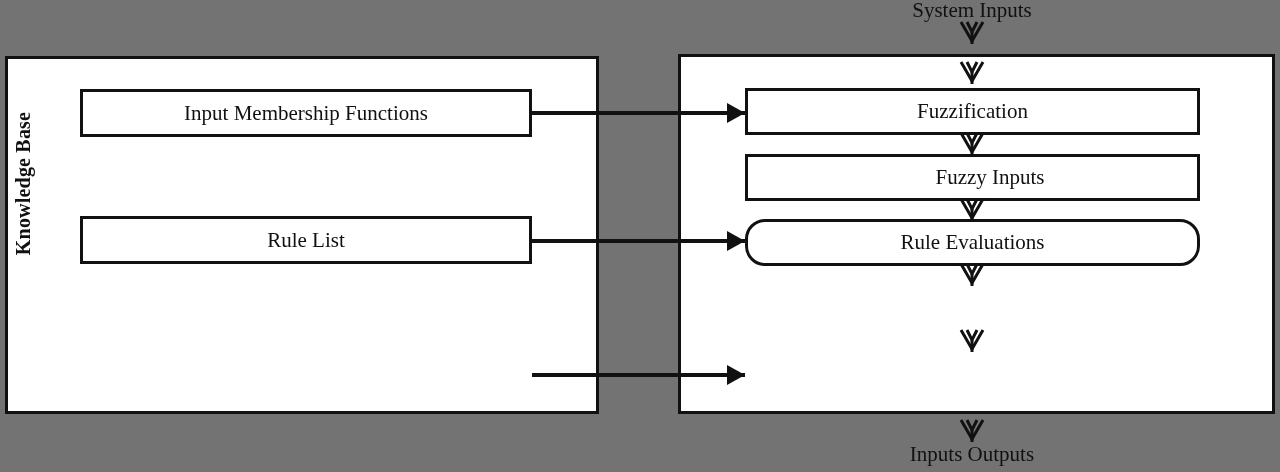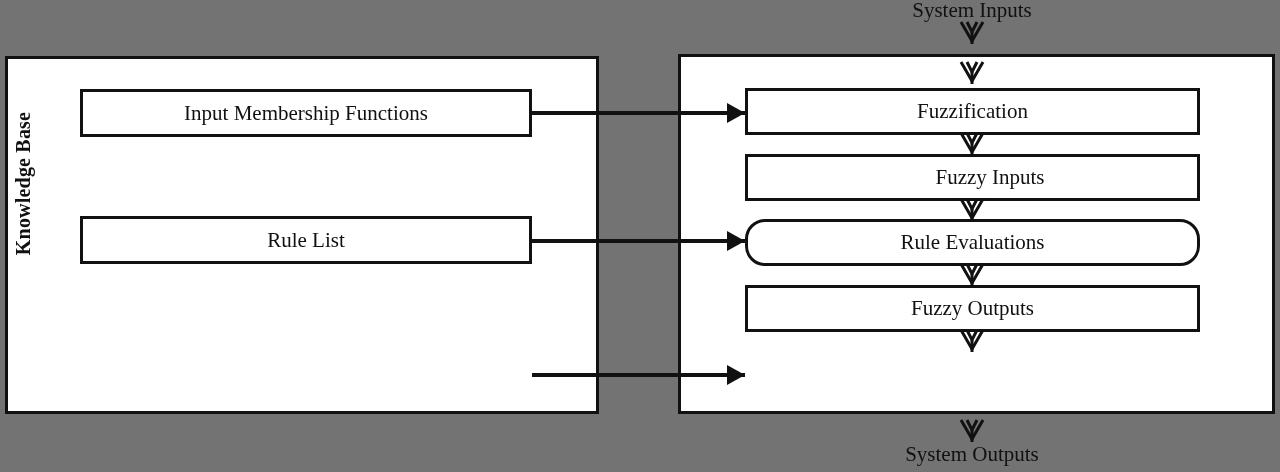--- a/index.html
+++ b/index.html
@@ -209,23 +209,20 @@
   </div>
 
   <div class="v-arrow" id="varrow-c">
     <svg width="34" height="26" viewBox="0 0 34 26">
       <path d="M6 2 L17 21 L28 2" fill="none" stroke="#111111" stroke-width="3"></path>
       <path d="M12 2 L17 12 L22 2" fill="none" stroke="#111111" stroke-width="3"></path>
       <line x1="17" y1="12" x2="17" y2="24" stroke="#111111" stroke-width="3"></line>
     </svg>
   </div>
 
-  <div class="node-box right-box" id="box-fuzzy-outputs">
-    <span>Fuzzy Outputs</span>
-  </div>
 
   <div class="v-arrow" id="varrow-d">
     <svg width="34" height="26" viewBox="0 0 34 26">
       <path d="M6 2 L17 21 L28 2" fill="none" stroke="#111111" stroke-width="3"></path>
       <path d="M12 2 L17 12 L22 2" fill="none" stroke="#111111" stroke-width="3"></path>
       <line x1="17" y1="12" x2="17" y2="24" stroke="#111111" stroke-width="3"></line>
     </svg>
   </div>
 
 
@@ -239,15 +236,15 @@
   <div class="h-arrowhead" id="conn-3-head"></div>
 
   <div class="v-arrow" id="varrow-out">
     <svg width="34" height="26" viewBox="0 0 34 26">
       <path d="M6 2 L17 21 L28 2" fill="none" stroke="#111111" stroke-width="3"></path>
       <path d="M12 2 L17 12 L22 2" fill="none" stroke="#111111" stroke-width="3"></path>
       <line x1="17" y1="12" x2="17" y2="24" stroke="#111111" stroke-width="3"></line>
     </svg>
   </div>
 
-  <div class="edge-label" id="label-system-outputs">System Outputs</div>
+  <div class="edge-label" id="label-system-outputs">Inputs Outputs</div>
 
 </div>
 
 </body></html>

